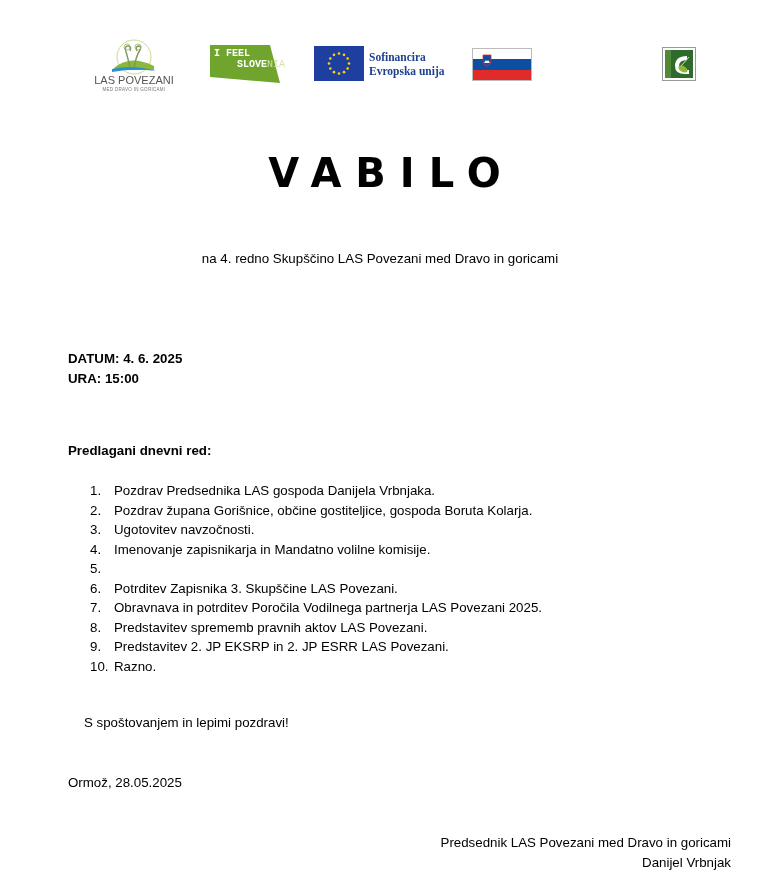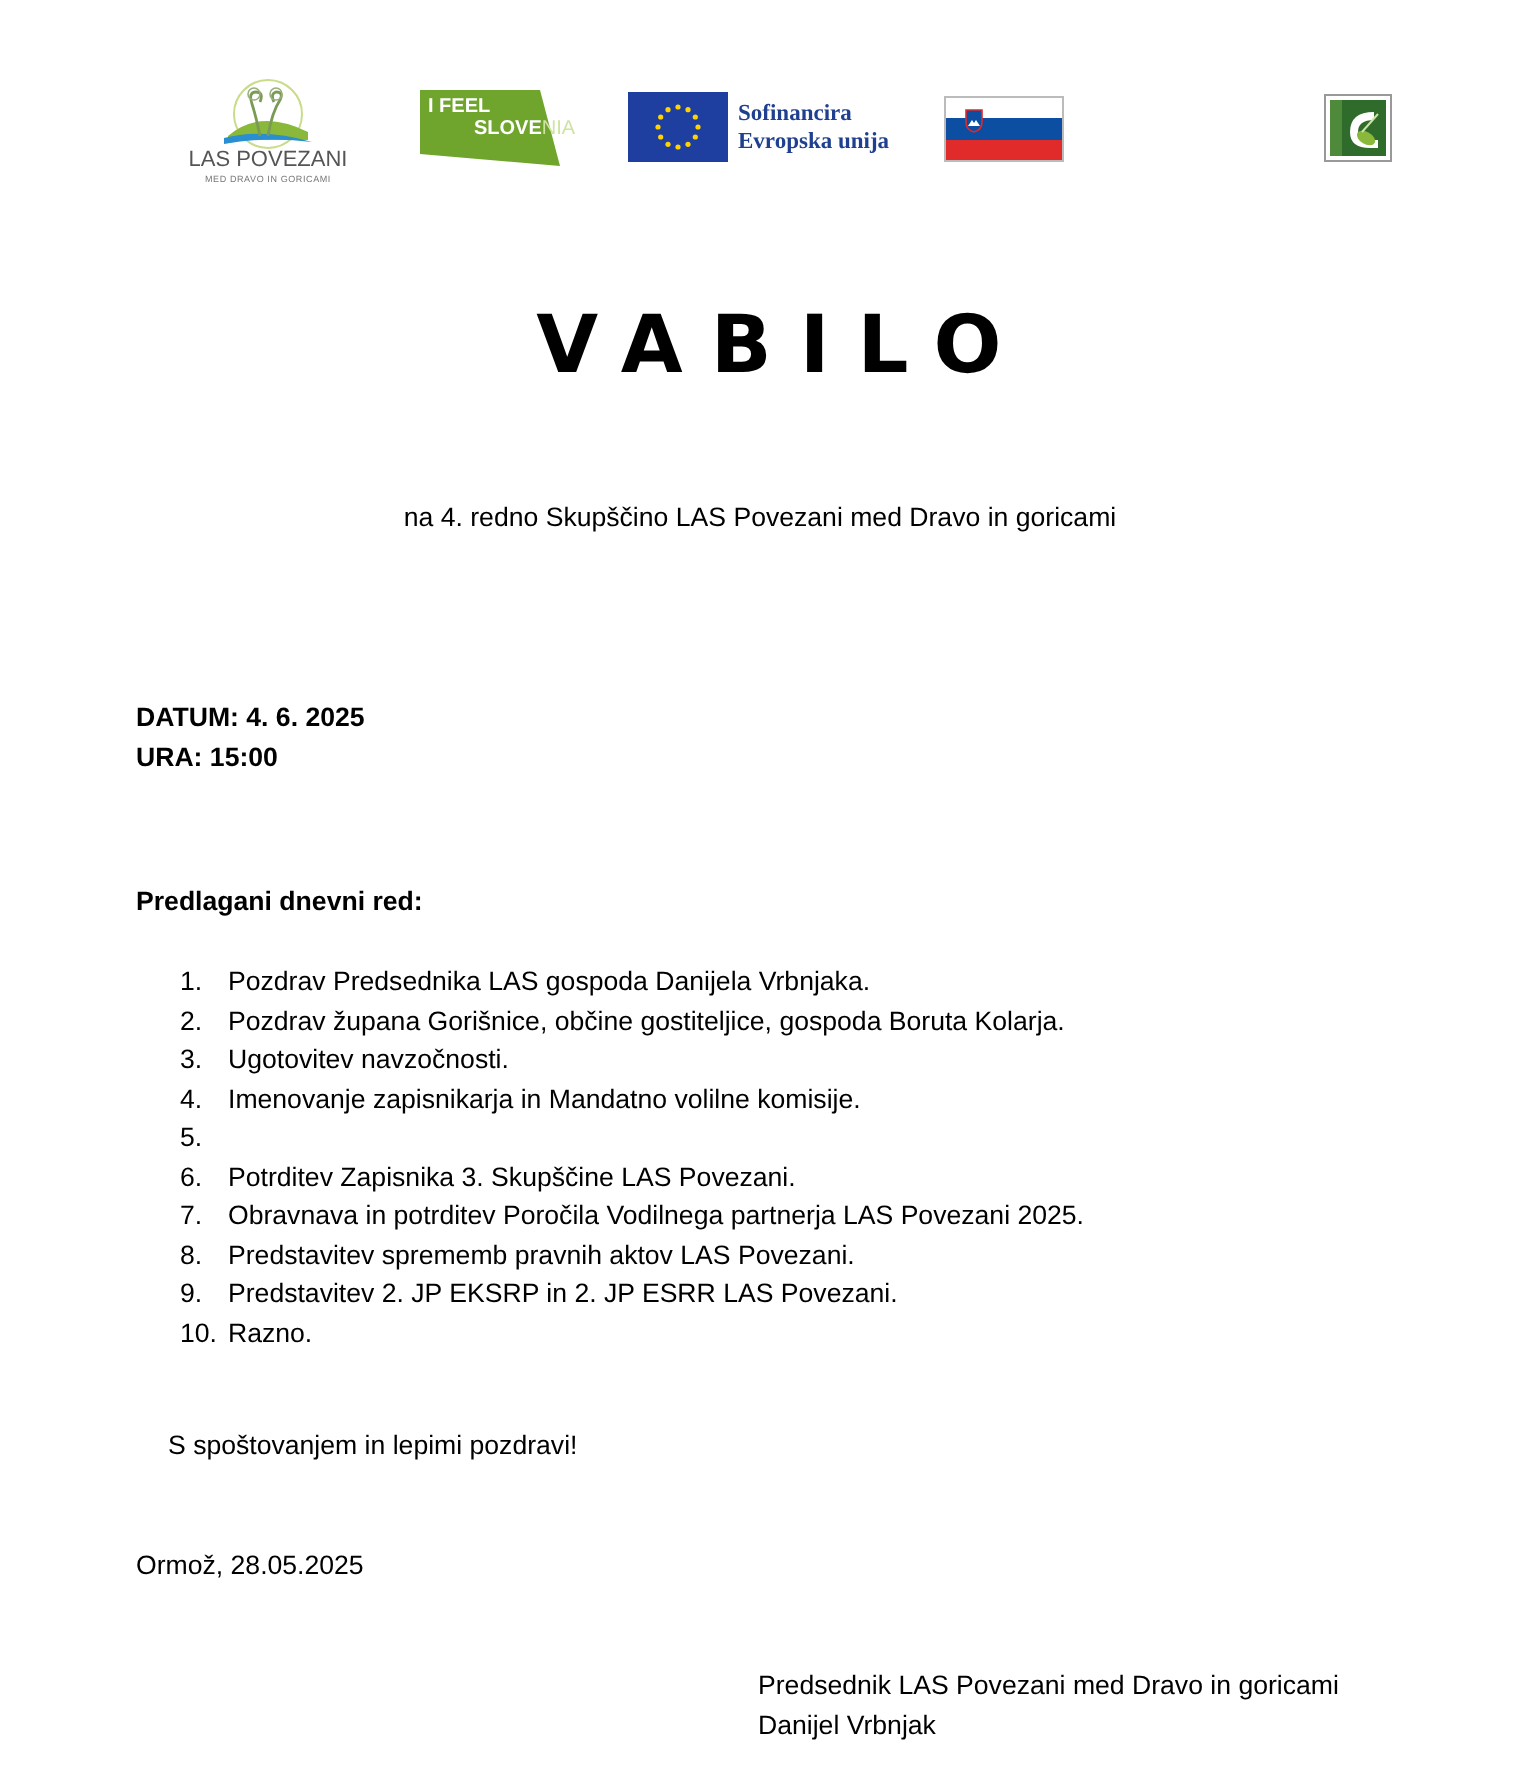--- a/index.html
+++ b/index.html
@@ -15,21 +15,21 @@
     .las svg { position: absolute; left: 20px; top: 0; }
     .las .las-name { position: absolute; left: 0; top: 36px; width: 92px; text-align: center;
       font-size: 11px; color: #555; letter-spacing: 0px; font-family: "Liberation Sans", sans-serif; }
     .las .las-sub { position: absolute; left: 0; top: 49px; width: 92px; text-align: center;
       font-size: 4.5px; color: #777; letter-spacing: 0.3px; }
 
     
     .ifs { left: 210px; top: 45px; width: 72px; height: 38px; }
     .ifs svg { position: absolute; left: 0; top: 0; }
     .ifs .t1, .ifs .t2 { position: absolute; left: 4px; font-weight: bold; font-size: 10px; color: #fff;
-      font-family: Liberation Sans, sans-serif; line-height: 11px; }
+      font-family: Liberation Mono, monospace; line-height: 11px; }
     .ifs .t1 { top: 3px; }
     .ifs .t2 { top: 14px; padding-left: 23px; }
     .ifs .t2 .light { color: #cfe3a4; font-weight: normal; }
 
     
     .eu { left: 314px; top: 46px; width: 50px; height: 35px; background: #1f3fa0; }
     .eu svg { position: absolute; left: 0; top: 0; }
     .eu-text { left: 369px; top: 50px; font-size: 11.5px; font-weight: bold; color: #1f3f8f;
       line-height: 14px; font-family: Liberation Serif, serif; }
 
@@ -61,21 +61,21 @@
     .info { position: absolute; left: 68px; top: 349px; font-weight: bold; }
     .info div { white-space: nowrap; }
     .agenda-heading { position: absolute; left: 68px; top: 441px; font-weight: bold; }
 
     .agenda { position: absolute; left: 90px; top: 481px; margin: 0; padding: 0; list-style: none; }
     .agenda li { display: flex; white-space: nowrap; }
     .agenda .num { width: 24px; }
 
     .closing { position: absolute; left: 84px; top: 713px; }
     .place-date { position: absolute; left: 68px; top: 773px; }
-    .signature { position: absolute; left: 379px; top: 833px; width: 315px; text-align: left; }
+    .signature { position: absolute; left: 416px; top: 833px; width: 315px; text-align: right; }
     .signature div { white-space: nowrap; }
   </style>
 </head>
 <body>
 
 <div class="logos">
 
   <div class="logo las">
     <svg width="52" height="38" viewBox="0 0 52 38">
       <circle cx="26" cy="19" r="17" fill="none" stroke="#c8dc8a" stroke-width="1"></circle>

